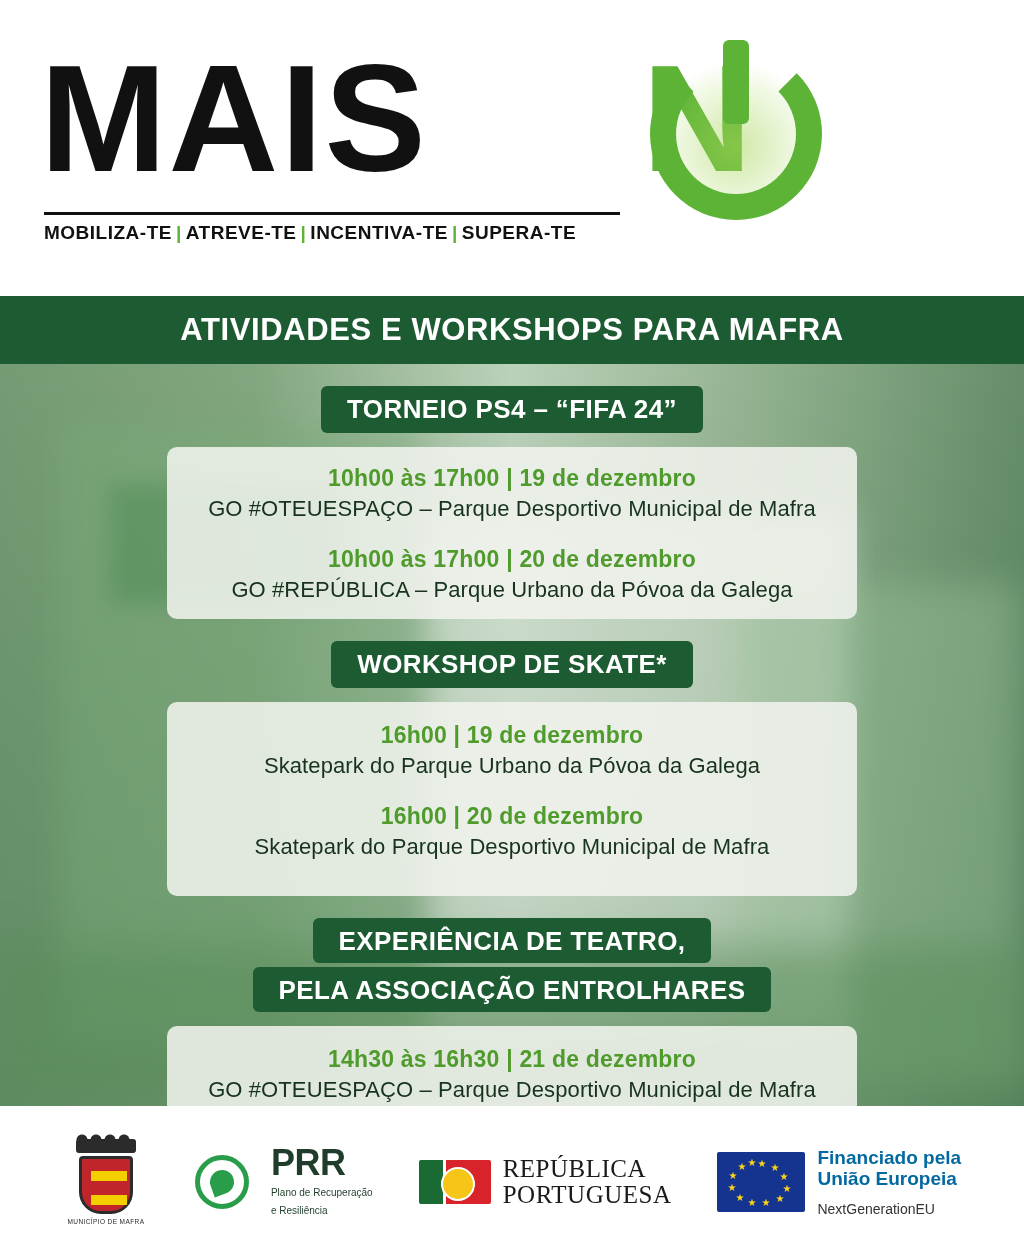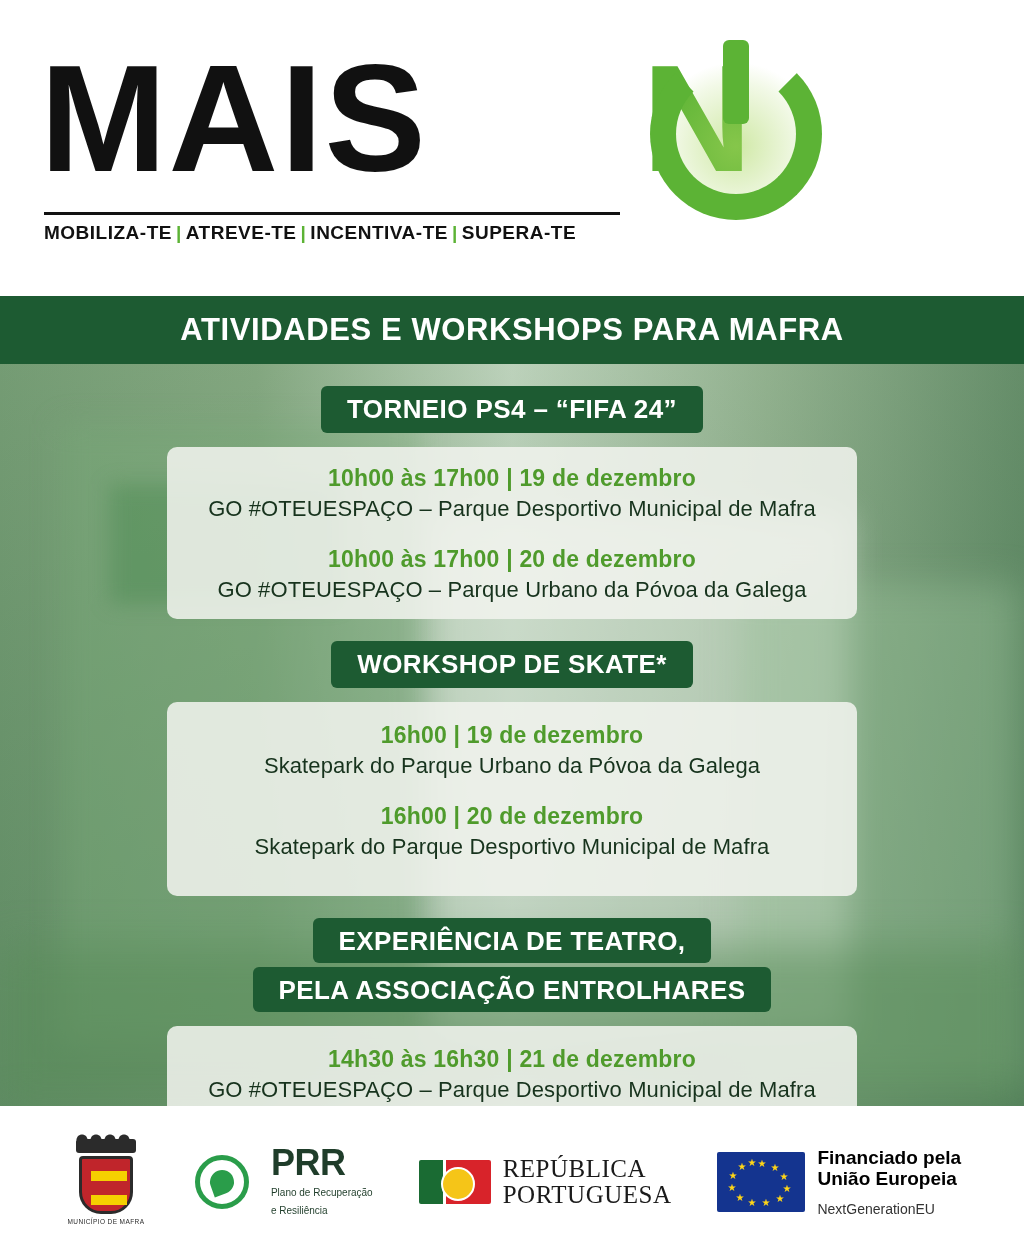--- a/index.html
+++ b/index.html
@@ -279,21 +279,21 @@
     background: #14348f;
     position: relative;
     border-radius: 2px;
   }
   .eu .flag .star {
     position: absolute;
     color: #ffd617;
     font-size: 10px;
     line-height: 10px;
   }
-  .eu .txt .t1 { font-size: 19px; font-weight: bold; color: #000000; line-height: 1.12; }
+  .eu .txt .t1 { font-size: 19px; font-weight: bold; color: #0369a1; line-height: 1.12; }
   .eu .txt .t2 { font-size: 14px; color: #333333; margin-top: 12px; }
 </style>
 </head>
 <body>
 
 <div class="poster">
 
   <div class="logo-block">
     <div class="logo-wordmark">
       <span>MAIS</span>
@@ -320,21 +320,21 @@
       <div class="head-group">
         <div class="section-head">TORNEIO PS4 – “FIFA 24”</div>
       </div>
       <div class="card">
         <div class="entry">
           <div class="entry-when">10h00 às 17h00 | 19 de dezembro</div>
           <div class="entry-where">GO #OTEUESPAÇO – Parque Desportivo Municipal de Mafra</div>
         </div>
         <div class="entry">
           <div class="entry-when">10h00 às 17h00 | 20 de dezembro</div>
-          <div class="entry-where">GO #OTEUESPAÇO – Parque Urbano da Póvoa da Galega</div>
+          <div class="entry-where">GO #REPÚBLICA – Parque Urbano da Póvoa da Galega</div>
         </div>
       </div>
 
       <div class="gap-m"></div>
 
       <div class="head-group">
         <div class="section-head">WORKSHOP DE SKATE*</div>
       </div>
       <div class="card tall">
         <div class="entry">

